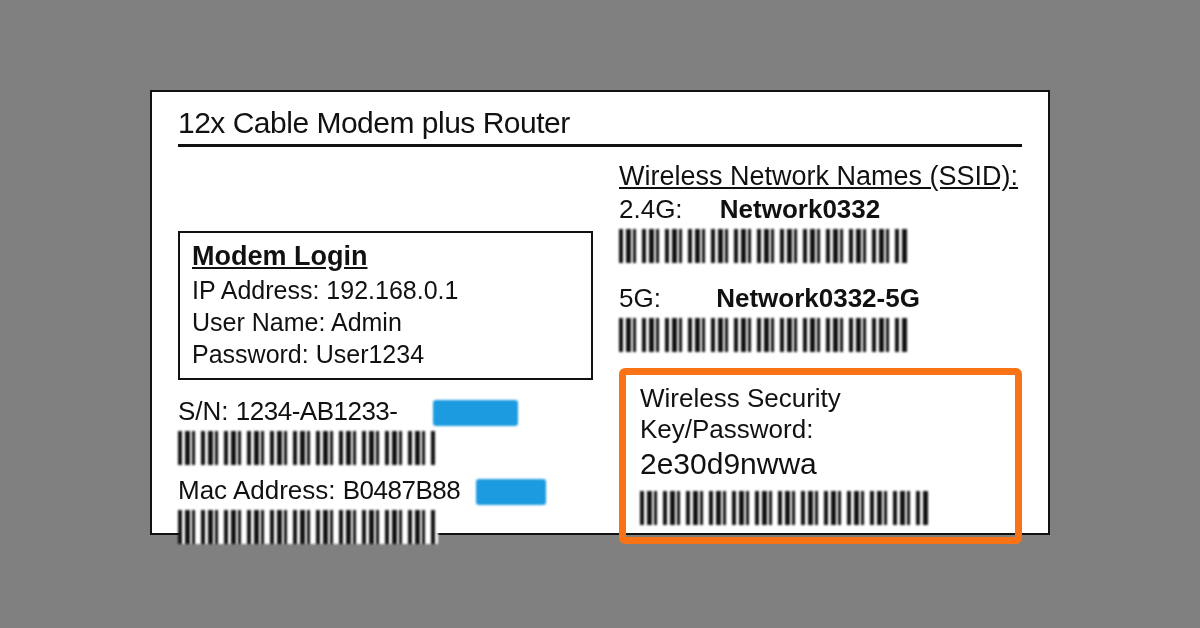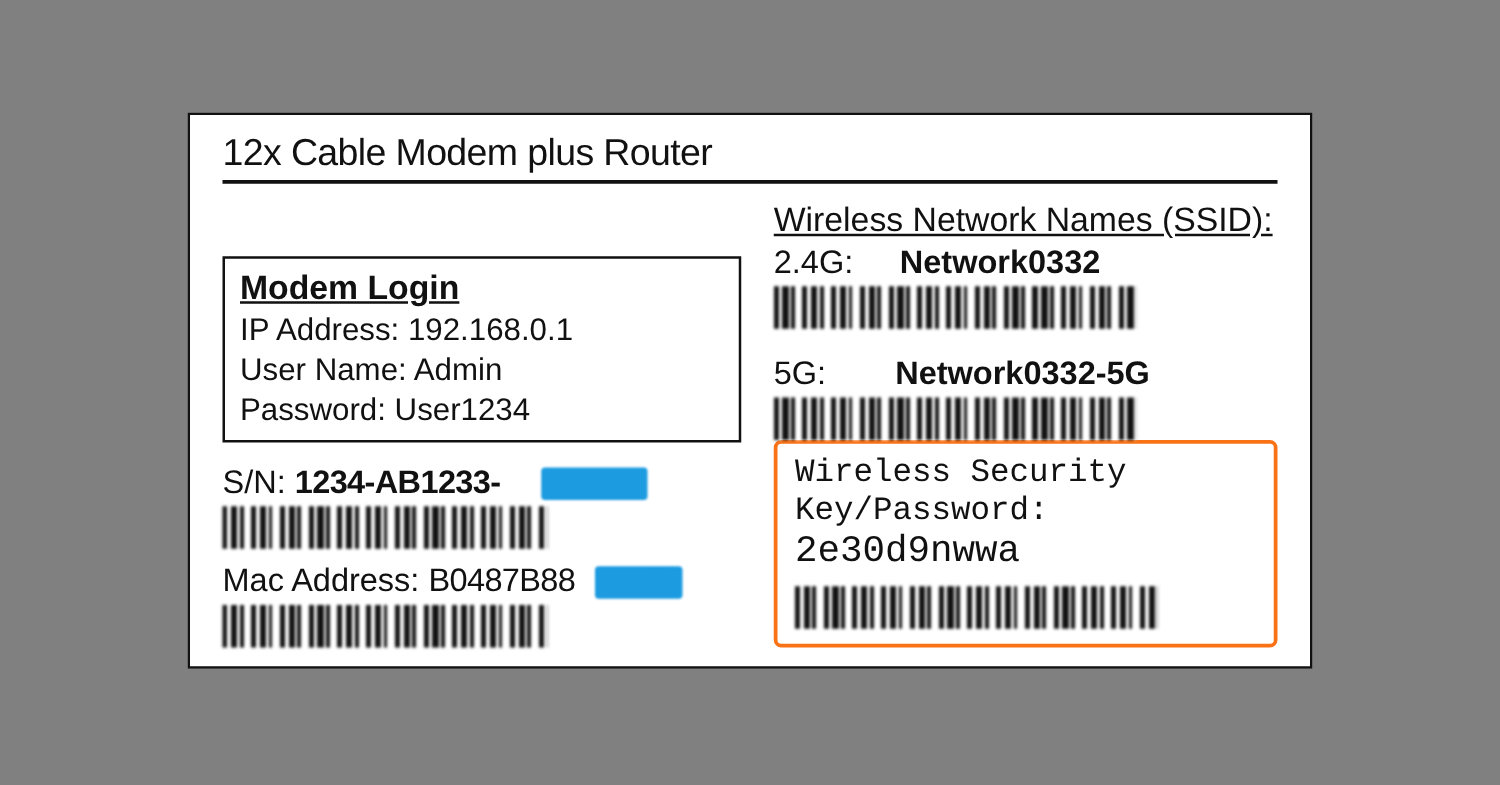--- a/index.html
+++ b/index.html
@@ -49,21 +49,21 @@
     font-weight:700;
     text-decoration:underline;
     font-size:27px;
   }
 
   .sn{
     margin-top:16px;
     font-size:26px;
     position:relative;
   }
-  .sn b{font-weight:700;letter-spacing:-0.5px}
+  .sn b{font-weight:400;letter-spacing:-0.5px}
   .mac{
     margin-top:10px;
     font-size:26px;
     position:relative;
   }
   .mac b{font-weight:400;letter-spacing:-0.5px}
 
   .ssid-title{
     font-size:27px;
     text-decoration:underline;
@@ -74,24 +74,24 @@
     margin-top:2px;
   }
   .band .net{
     display:inline-block;
     font-weight:700;
     margin-left:30px;
   }
   .band5 .net{margin-left:48px}
 
   .key-box{
-    border:3px solid #f97316;
+    border:7px solid #f97316;
     border-radius:6px;
     padding:8px 14px 12px 14px;
-    font-family:Liberation Mono, monospace;
+    margin-top:16px;
   }
   .key-title{font-size:26px}
   .key-val{font-size:30px;margin-top:2px}
 
   .barcode{
     height:34px;
     margin-top:4px;
     background:repeating-linear-gradient(90deg,#111 0 4px,#fff 4px 7px,#111 7px 12px,#fff 12px 14px,#111 14px 17px,#fff 17px 23px);
     filter:blur(1.2px);
   }

